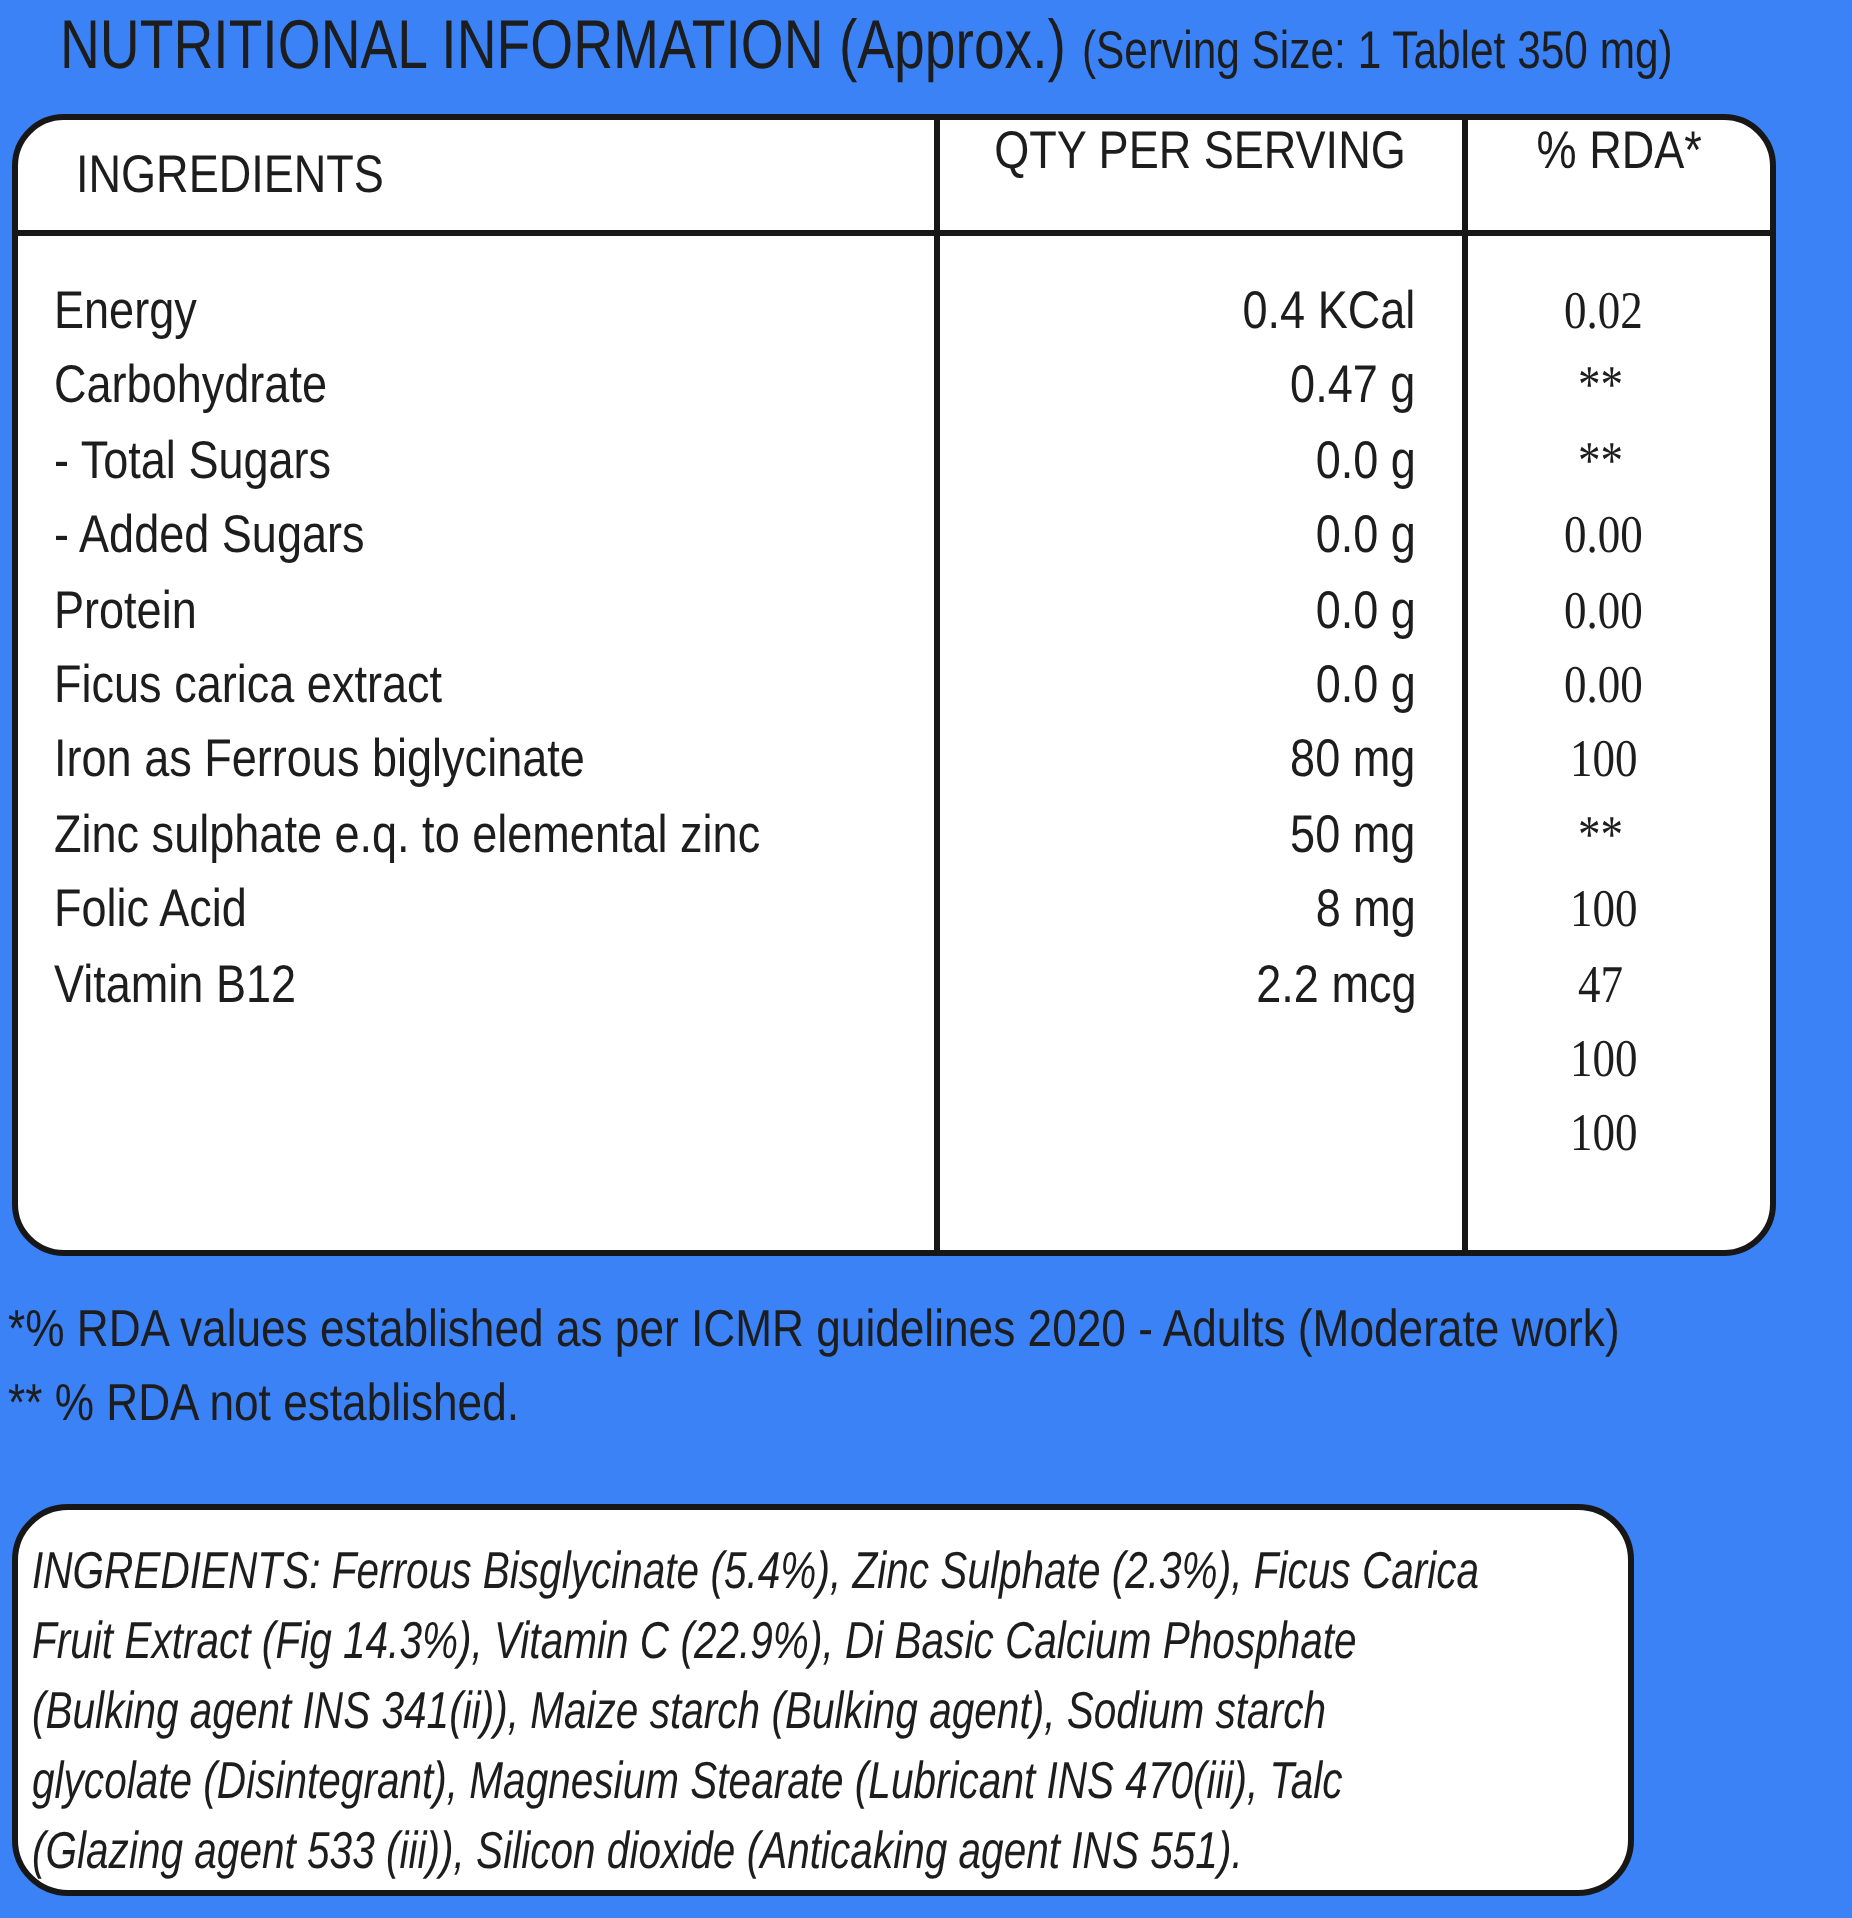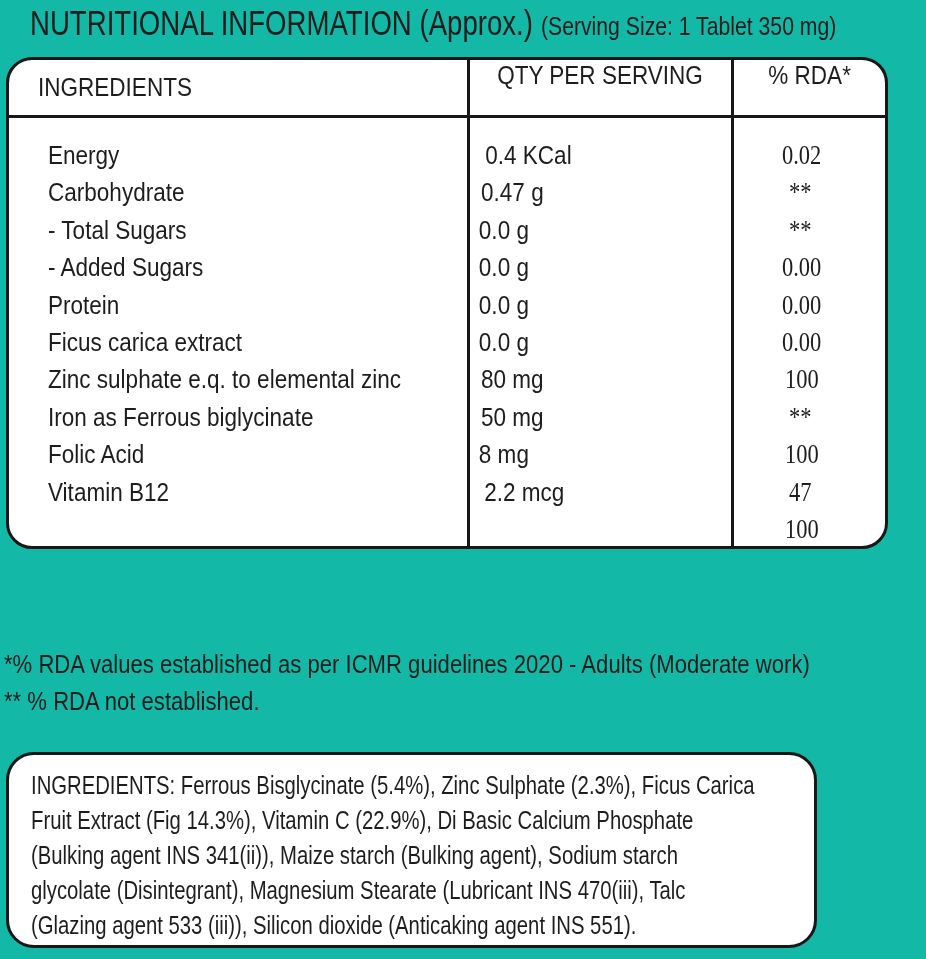--- a/index.html
+++ b/index.html
@@ -1,21 +1,21 @@
 <!DOCTYPE html>
 <html><head>
 <meta charset="utf-8">
 <style>
   * { margin: 0; padding: 0; box-sizing: border-box; }
   html, body { background: #ffffff; }
   .page {
     position: relative;
     width: 926px;
     height: 959px;
-    background: #14b8a6;
+    background: #3b82f6;
     color: #1d1d1d;
     font-family: "Liberation Sans", sans-serif;
     overflow: hidden;
   }
   
   .cx   { display: inline-block; white-space: nowrap; transform: scaleX(0.85); transform-origin: 0 50%; }
   .cx-r { transform-origin: 100% 50%; }
   .cx-c { transform-origin: 50% 50%; }
   .cx80 { display: inline-block; white-space: nowrap; transform: scaleX(0.78); transform-origin: 0 50%; }
 
@@ -30,53 +30,54 @@
     transform: scaleX(0.80);
     transform-origin: 0 0;
   }
   .title-main    { font-size: 34.5px; }
   .title-serving { font-size: 26.5px; }
 
   
   .ntable {
     position: absolute;
     left: 6px; top: 57px;
-    width: 882px; height: 492px;
+    width: 882px; height: 571px;
     border: 3.4px solid #171717;
     border-radius: 26px;
     overflow: hidden;
     background: #ffffff;
   }
   .thead { display: flex; height: 58px; border-bottom: 3px solid #171717; }
   .tbody { display: flex; height: calc(100% - 58px); }
   .c1 { width: 461px; border-right: 3px solid #171717; }
   .c2 { width: 264px; border-right: 3px solid #171717; }
   .c3 { flex: 1; }
   .thead .c1 { display: flex; align-items: center; padding-left: 29px; }
   .thead .c2, .thead .c3 { display: flex; align-items: flex-start; justify-content: center; }
   .hcell { font-size: 26.5px; }
   .tbody .c1, .tbody .c2, .tbody .c3 { padding-top: 19px; }
   .cell { height: 37.4px; line-height: 37.4px; font-size: 26.5px; white-space: nowrap; }
-  .c1 .cell { padding-left: 39px; text-align: left; }
-  .c2 .cell { padding-right: 23px; }
+  .c1 .cell { padding-left: 18px; text-align: left; }
+  .c2 .cell { padding-right: 23px; text-align: right; }
   .c3 .cell { padding-right: 22px; text-align: center; font-family: Liberation Serif, serif; }
 
   
   .footnotes { position: absolute; left: 4px; top: 646px; font-size: 26px; line-height: 36.5px; }
   .fline { white-space: nowrap; }
 
   
   .ing-box {
     position: absolute;
     left: 6px; top: 752px;
     width: 811px; height: 196px;
     border: 3.4px solid #171717;
     border-radius: 28px;
-    padding: 13px 10px 0 22px;
+    padding: 13px 10px 0 7px;
     background: #ffffff;
+    font-style: italic;
   }
   .ing-line { font-size: 26px; line-height: 35px; white-space: nowrap; }
 </style>
 </head>
 <body>
 
 <div class="page">
 
   <div class="title-row">
     <span class="title-main">NUTRITIONAL INFORMATION (Approx.)</span>
@@ -97,22 +98,22 @@
     </div>
 
     <div class="tbody">
       <div class="c1">
         <div class="cell"><span class="cx">Energy</span></div>
         <div class="cell"><span class="cx">Carbohydrate</span></div>
         <div class="cell"><span class="cx">- Total Sugars</span></div>
         <div class="cell"><span class="cx">- Added Sugars</span></div>
         <div class="cell"><span class="cx">Protein</span></div>
         <div class="cell"><span class="cx">Ficus carica extract</span></div>
+        <div class="cell"><span class="cx">Iron as Ferrous biglycinate</span></div>
         <div class="cell"><span class="cx">Zinc sulphate e.q. to elemental zinc</span></div>
-        <div class="cell"><span class="cx">Iron as Ferrous biglycinate</span></div>
         <div class="cell"><span class="cx">Folic Acid</span></div>
         <div class="cell"><span class="cx">Vitamin B12</span></div>
       </div>
       <div class="c2">
         <div class="cell"><span class="cx cx-r">0.4 KCal</span></div>
         <div class="cell"><span class="cx cx-r">0.47 g</span></div>
         <div class="cell"><span class="cx cx-r">0.0 g</span></div>
         <div class="cell"><span class="cx cx-r">0.0 g</span></div>
         <div class="cell"><span class="cx cx-r">0.0 g</span></div>
         <div class="cell"><span class="cx cx-r">0.0 g</span></div>

